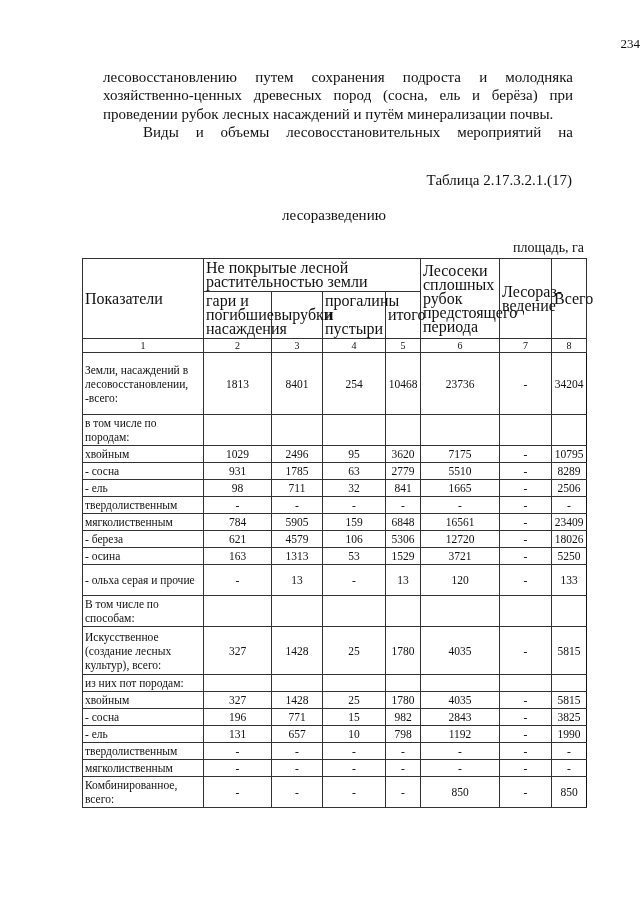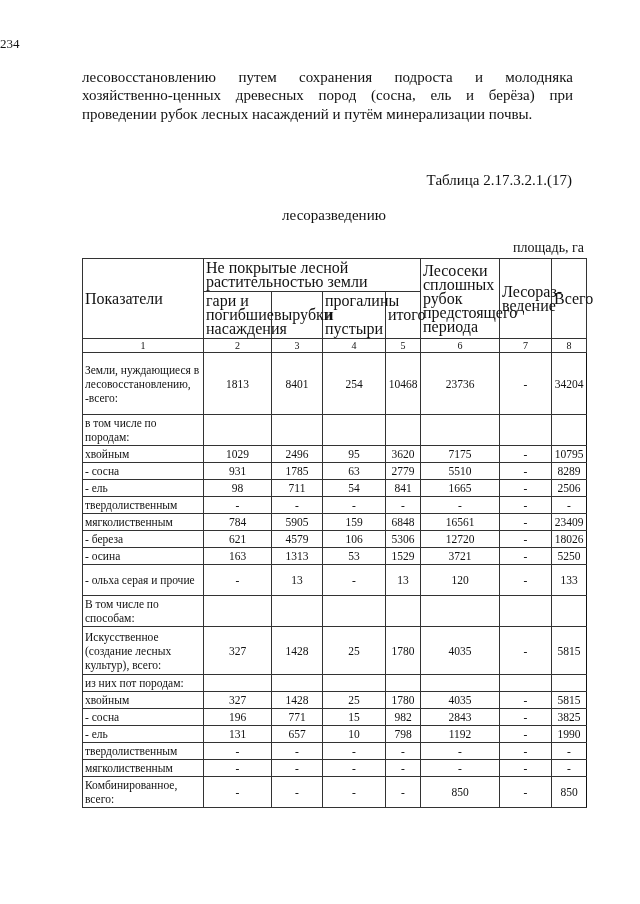--- a/index.html
+++ b/index.html
@@ -1,29 +1,29 @@
 <!DOCTYPE html>
 <html><head>
 <meta charset="utf-8">
 <style>
   html, body { margin: 0; padding: 0; background: #ffffff; }
   body {
     width: 640px; height: 904px; position: relative; overflow: hidden;
     font-family: "Liberation Serif", "DejaVu Serif", serif; color: #111;
   }
   .page-number {
-    position: absolute; top: 36px; left: 0; width: 640px; text-align: left;
+    position: absolute; top: 36px; left: 0; width: 640px; text-align: right;
     font-size: 13px;
   }
   .para {
     position: absolute; left: 82px; width: 491px;
     font-size: 15px; line-height: 18.3px; text-align: justify;
   }
   .para.p1 { top: 68px; }
-  .para .line { display: block; text-align: justify; text-align-last: justify; white-space: nowrap; }
+  .para .line { display: block; text-align: justify; text-align-last: justify; white-space: nowrap; margin-left: 21px; }
   .para .line.last { text-align-last: left; }
   .para .line.indent { padding-left: 40px; }
   .table-caption {
     position: absolute; top: 172px; right: 68px; font-size: 15px;
   }
   .table-title {
     position: absolute; top: 206px; left: 82px; width: 504px; text-align: center;
     font-size: 15px; line-height: 18px;
   }
   .units {
@@ -55,20 +55,21 @@
 </style>
 </head>
 <body>
 
 <div class="page-number">234</div>
 
 <div class="para p1">
   <span class="line">лесовосстановлению путем сохранения подроста и молодняка</span>
   <span class="line">хозяйственно-ценных древесных пород (сосна, ель и берёза) при</span>
   <span class="line last">проведении рубок лесных насаждений и путём минерализации почвы.</span>
+  <span class="line indent">Виды и объемы лесовосстановительных мероприятий на</span>
 </div>
 
 <div class="table-caption">Таблица 2.17.3.2.1.(17)</div>
 
 <div class="table-title">
   <div>лесоразведению</div>
 </div>
 
 <div class="units">площадь, га</div>
 
@@ -103,21 +104,21 @@
       <td>3</td>
       <td>4</td>
       <td>5</td>
       <td>6</td>
       <td>7</td>
       <td>8</td>
     </tr>
   </thead>
   <tbody id="table-body">
       <tr class="r1">
-    <td class="label">Земли, нуждающиеся в лесовосстановлению, -всего:</td>
+    <td class="label">Земли, насаждений в лесовосстановлении, -всего:</td>
     <td class="num">1813</td>
     <td class="num">8401</td>
     <td class="num">254</td>
     <td class="num">10468</td>
     <td class="num">23736</td>
     <td class="num">-</td>
     <td class="num col8">34204</td>
   </tr>
       <tr class="r2">
     <td class="label">в том числе по породам:</td>
@@ -146,21 +147,21 @@
     <td class="num">63</td>
     <td class="num">2779</td>
     <td class="num">5510</td>
     <td class="num">-</td>
     <td class="num col8">8289</td>
   </tr>
       <tr class="rs">
     <td class="label">- ель</td>
     <td class="num">98</td>
     <td class="num">711</td>
-    <td class="num">54</td>
+    <td class="num">32</td>
     <td class="num">841</td>
     <td class="num">1665</td>
     <td class="num">-</td>
     <td class="num col8">2506</td>
   </tr>
       <tr class="rs">
     <td class="label">твердолиственным</td>
     <td class="num">-</td>
     <td class="num">-</td>
     <td class="num">-</td>

